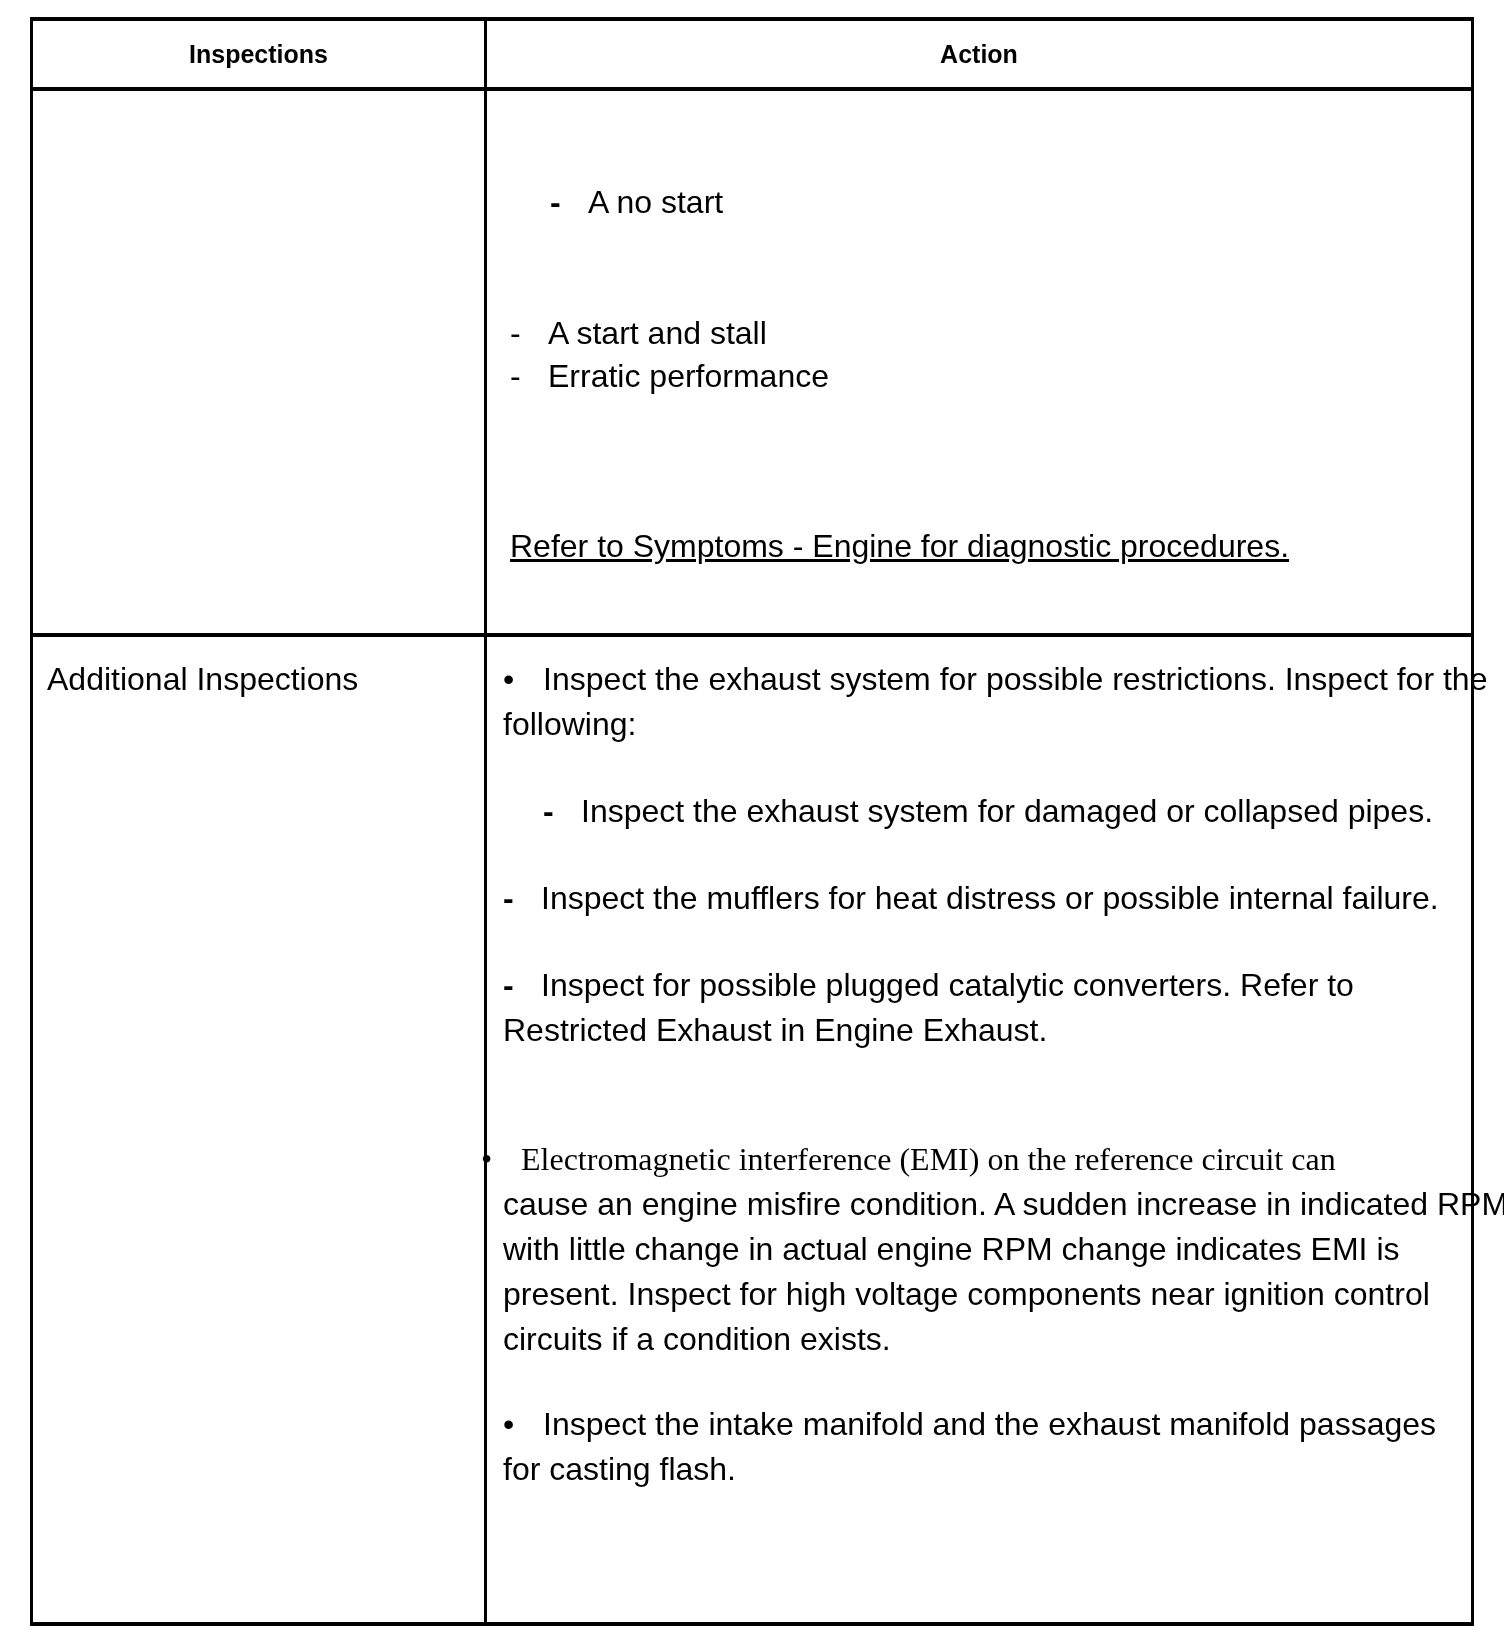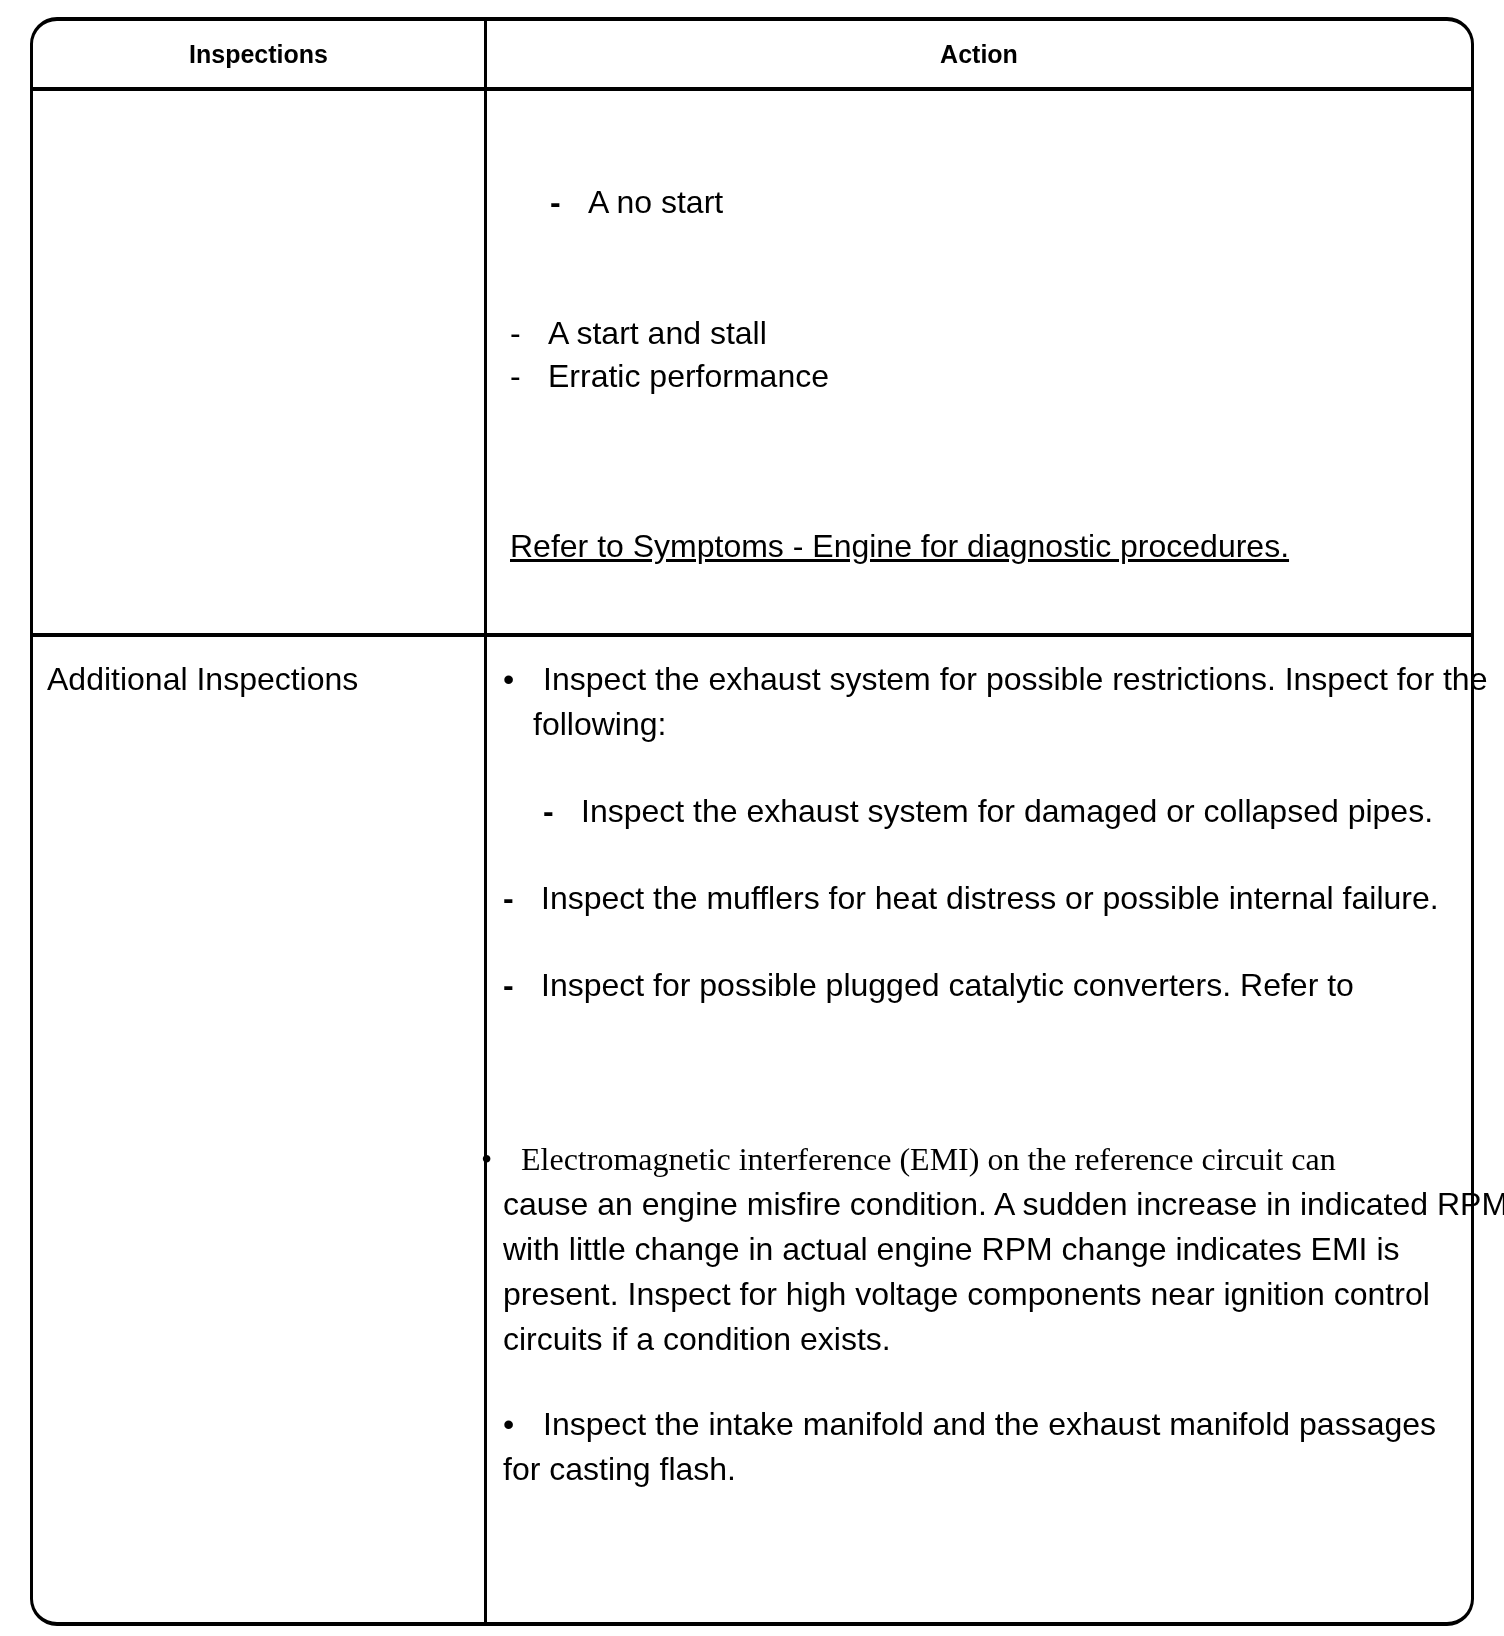--- a/index.html
+++ b/index.html
@@ -19,21 +19,20 @@
     position: absolute;
     left: 30px;
     top: 17px;
     width: 1444px;
     height: 1609px;
     box-sizing: border-box;
     border-top: 4px solid #000;
     border-left: 3px solid #000;
     border-right: 3px solid #000;
     border-bottom: 4px solid #000;
-    border-radius: 27px;
   }
   .vdiv {
     position: absolute;
     left: 451px;
     top: 0;
     bottom: 0;
     width: 3px;
     background: #000;
   }
   .hline {
@@ -92,31 +91,32 @@
   <div class="txt" style="left:477px; top:333px;">
     <span class="mark">-</span><span>Erratic performance</span>
   </div>
   <div class="txt" style="left:477px; top:503px;text-decoration:underline;">Refer to Symptoms - Engine for diagnostic procedures.</div>
 
   <div class="txt" style="left:14px; top:636px;">Additional Inspections</div>
 
   <div class="txt" style="left:470px; top:636px;">
     <span class="mark bullet">•</span><span>Inspect the exhaust system for possible restrictions. Inspect for the</span>
   </div>
-  <div class="txt" style="left:470px; top:681px;margin-left:30px;">following:</div>
+  <div class="txt" style="left:470px; top:681px;">following:</div>
 
   <div class="txt" style="left:510px; top:768px;">
     <span class="mark dash">-</span><span>Inspect the exhaust system for damaged or collapsed pipes.</span>
   </div>
   <div class="txt" style="left:470px; top:855px;">
     <span class="mark dash">-</span><span>Inspect the mufflers for heat distress or possible internal failure.</span>
   </div>
   <div class="txt" style="left:470px; top:942px;">
     <span class="mark dash">-</span><span>Inspect for possible plugged catalytic converters. Refer to</span>
   </div>
+  <div class="txt" style="left:470px; top:987px;">Restricted Exhaust in Engine Exhaust.</div>
 
   <div class="txt" style="left:448px; top:1116px;font-family:Liberation Serif, serif;">
     <span class="mark bullet">•</span><span>Electromagnetic interference (EMI) on the reference circuit can</span>
   </div>
   <div class="txt" style="left:470px; top:1161px;">cause an engine misfire condition. A sudden increase in indicated RPM</div>
   <div class="txt" style="left:470px; top:1206px;">with little change in actual engine RPM change indicates EMI is</div>
   <div class="txt" style="left:470px; top:1251px;">present. Inspect for high voltage components near ignition control</div>
   <div class="txt" style="left:470px; top:1296px;">circuits if a condition exists.</div>
 
   <div class="txt" style="left:470px; top:1381px;">

